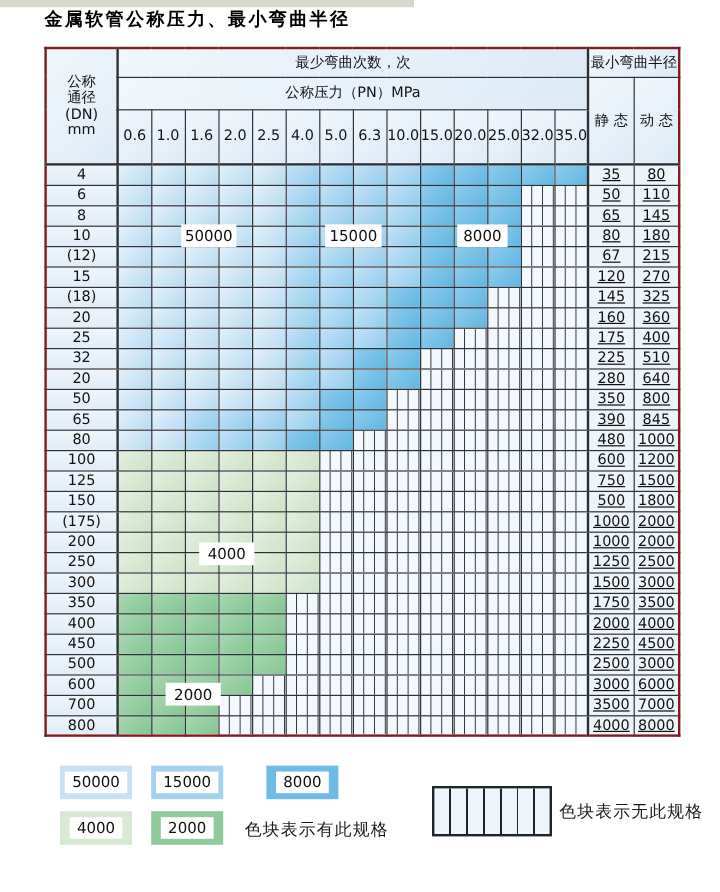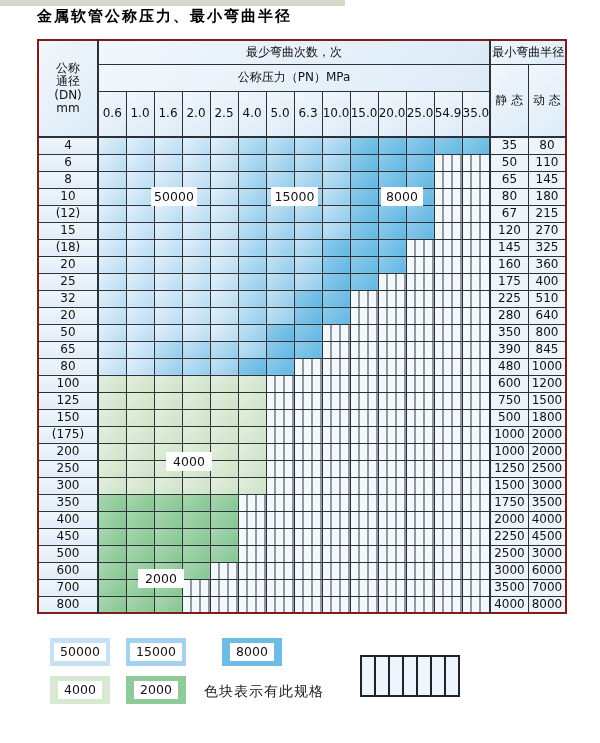--- a/index.html
+++ b/index.html
@@ -32,21 +32,21 @@
   tr.hrow2 td { height:27px; }
   tr.hrow3 td { height:46px; }
   tr.data-row td { height:17px; }
 
   .hdr { background:linear-gradient(135deg,#f1f7fc 0%,#ddebf7 100%); font-size:13px; }
   .corner-cell { font-size:12px; line-height:1.55; }
   .sep-r { border-right-width:2px !important; }
   .sep-b { border-bottom-width:2px !important; }
 
   .dn-cell  { background:linear-gradient(180deg,#eff6fb 0%,#e1edf8 100%); font-size:12.5px; }
-  .val-cell { background:#edf4fa; font-size:12.5px; }
+  .val-cell { background:#edf4fa; font-size:12.5px;text-decoration:underline; }
 
   .c-50000 { background:linear-gradient(135deg,#e4f1fb 0%,#b7dbf2 100%); }
   .c-15000 { background:linear-gradient(135deg,#c5e3f6 0%,#93cceb 100%); }
   .c-8000  { background:linear-gradient(135deg,#90ccec 0%,#61b6e2 100%); }
   .c-4000  { background:linear-gradient(135deg,#e4efdf 0%,#cce3c6 100%); }
   .c-2000  { background:linear-gradient(135deg,#a9d7b0 0%,#85c692 100%); }
   .c-none  {
     background-color:#f3f8fd;
     background-image:repeating-linear-gradient(to right, transparent 0, transparent 8px, #31373d 8px, #31373d 9px);
   }
@@ -134,21 +134,21 @@
           <td class="hdr sep-b">1.6</td>
           <td class="hdr sep-b">2.0</td>
           <td class="hdr sep-b">2.5</td>
           <td class="hdr sep-b">4.0</td>
           <td class="hdr sep-b">5.0</td>
           <td class="hdr sep-b">6.3</td>
           <td class="hdr sep-b">10.0</td>
           <td class="hdr sep-b">15.0</td>
           <td class="hdr sep-b">20.0</td>
           <td class="hdr sep-b">25.0</td>
-          <td class="hdr sep-b">54.9</td>
+          <td class="hdr sep-b">32.0</td>
           <td class="hdr sep-b sep-r">35.0</td>
         </tr>
     </tbody>
     <tbody id="data-rows">
         <tr class="data-row">
           <td class="dn-cell sep-r">4</td>
           <td class="c-50000"></td>
           <td class="c-50000"></td>
           <td class="c-50000"></td>
           <td class="c-50000"></td>
@@ -698,13 +698,14 @@
   </div>
   <div class="swatch sw-4000">
     <span class="inner">4000</span>
   </div>
   <div class="swatch sw-2000">
     <span class="inner">2000</span>
   </div>
 
   <div class="legend-text lt-has">色块表示有此规格</div>
   <div class="hatch-box"></div>
+  <div class="legend-text lt-no">色块表示无此规格</div>
 </div>
 
 </body></html>

